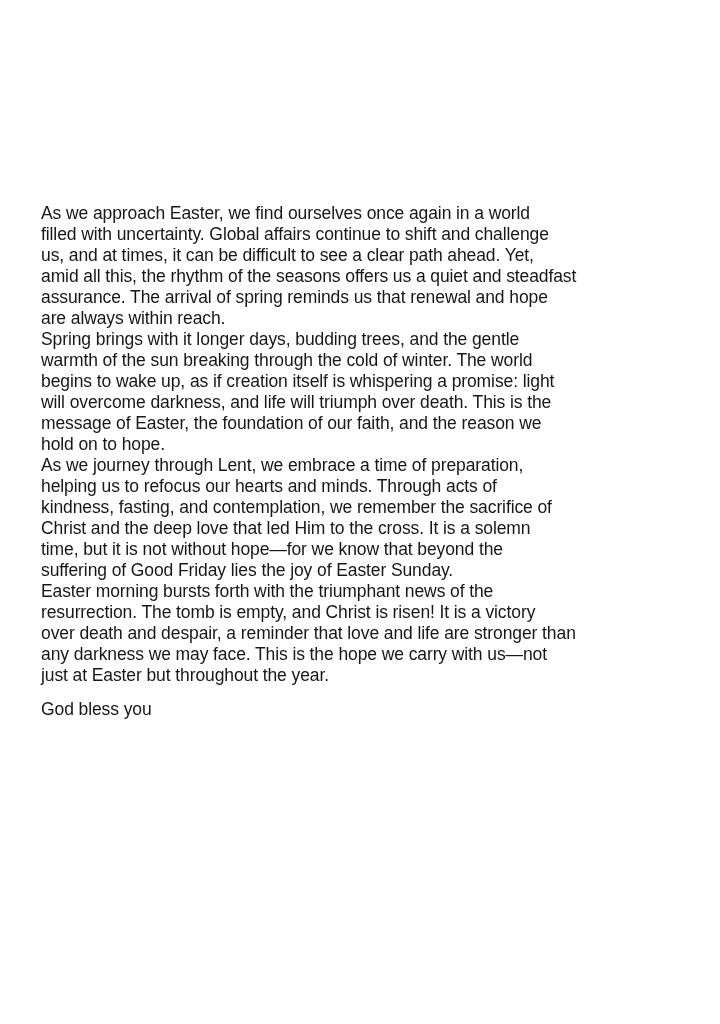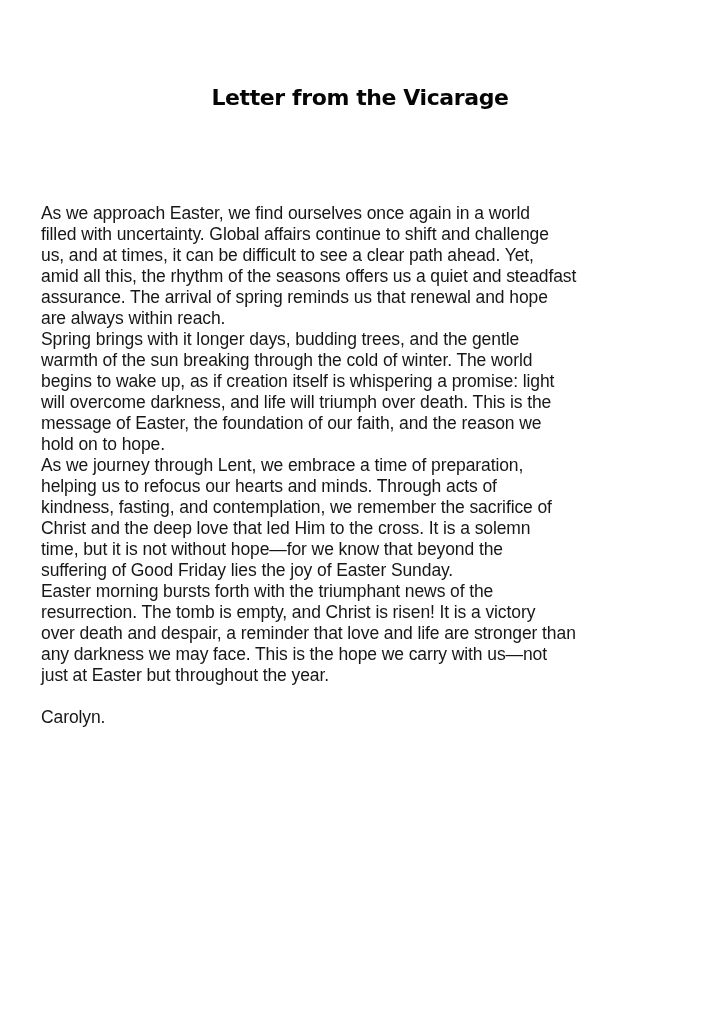--- a/index.html
+++ b/index.html
@@ -61,21 +61,20 @@
     line-height: 19px;
     letter-spacing: -0.2px;
     color: #111111;
   }
 </style>
 </head>
 <body>
 
 <div class="page">
 
-  <h1 class="page-title">Letter from the Vicarage</h1>
 
   <div class="letter-body">
     <p>As we approach Easter, we find ourselves once again in a world
 filled with uncertainty. Global affairs continue to shift and challenge
 us, and at times, it can be difficult to see a clear path ahead. Yet,
 amid all this, the rhythm of the seasons offers us a quiet and steadfast
 assurance. The arrival of spring reminds us that renewal and hope
 are always within reach.</p>
     <p>Spring brings with it longer days, budding trees, and the gentle
 warmth of the sun breaking through the cold of winter. The world
@@ -87,17 +86,17 @@
 helping us to refocus our hearts and minds. Through acts of
 kindness, fasting, and contemplation, we remember the sacrifice of
 Christ and the deep love that led Him to the cross. It is a solemn
 time, but it is not without hope—for we know that beyond the
 suffering of Good Friday lies the joy of Easter Sunday.</p>
     <p>Easter morning bursts forth with the triumphant news of the
 resurrection. The tomb is empty, and Christ is risen! It is a victory
 over death and despair, a reminder that love and life are stronger than
 any darkness we may face. This is the hope we carry with us—not
 just at Easter but throughout the year.</p>
-    <p class="signature">Carolyn.</p>
+    <p class="closing">God bless you</p>
   </div>
 
 
 </div>
 
 </body></html>

